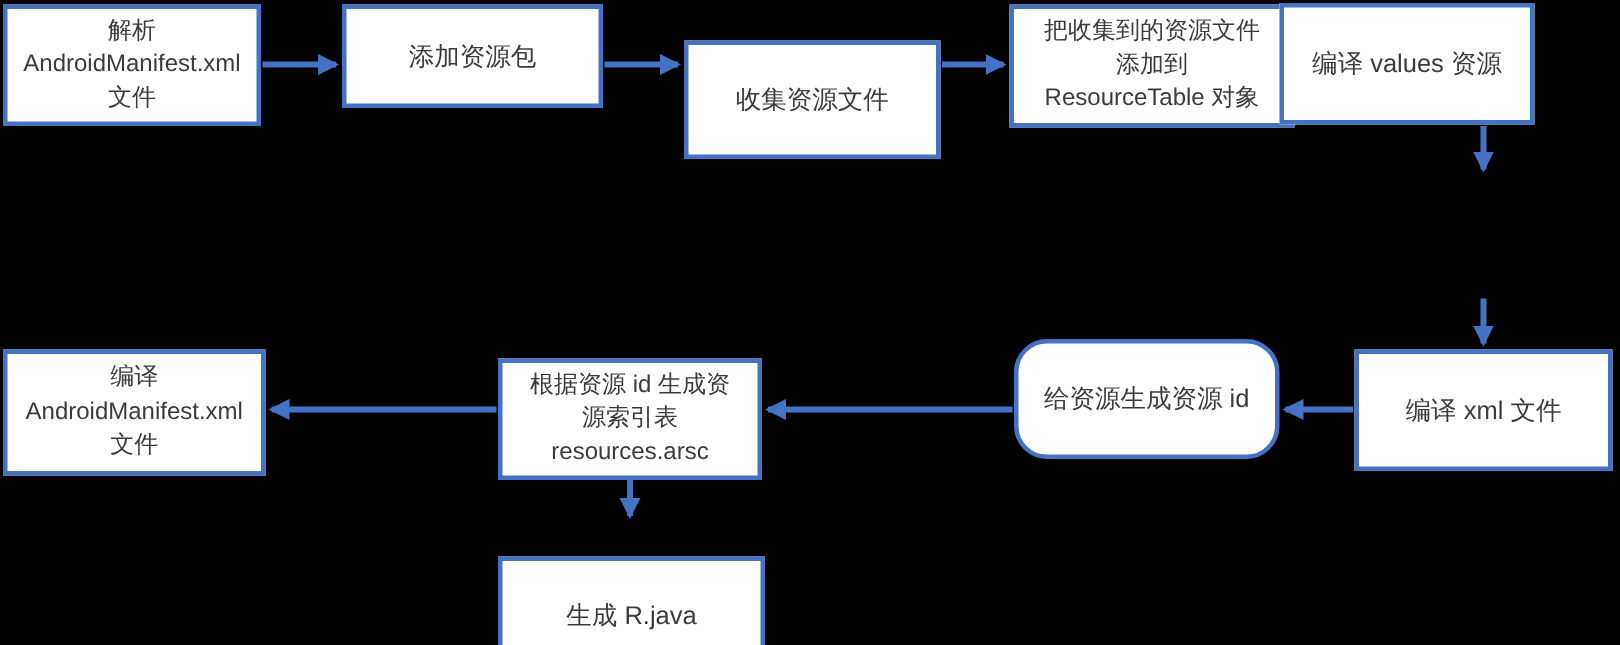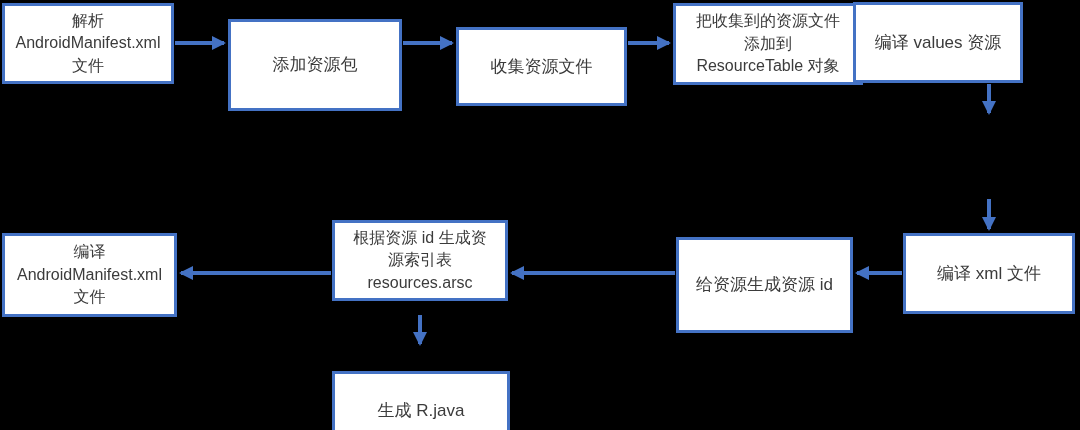--- a/index.html
+++ b/index.html
@@ -27,28 +27,28 @@
     text-align: center;
     color: #3b3b3b;
     font-size: 17px;
     line-height: 1.4;
   }
   .node .line { display: block; white-space: nowrap; }
   .fs16 { font-size: 16px; }
   .fs15 { font-size: 15px; }
 
   #n1  { left: 2px;   top: 3px;   width: 172px; height: 81px; }
-  #n2  { left: 228px; top: 3px;   width: 174px; height: 92px; margin-top: 16px; }
+  #n2  { left: 228px; top: 3px;   width: 174px; height: 69px; }
   #n3  { left: 456px; top: 3px;   width: 171px; height: 79px; margin-top: 24px; }
   #n4  { left: 673px; top: 3px;   width: 190px; height: 82px; }
   #n5  { left: 853px; top: 2px;   width: 170px; height: 81px; }
   #n6  { left: 903px; top: 117px; width: 172px; height: 81px; }
   #n7  { left: 903px; top: 233px; width: 172px; height: 81px; }
-  #n8  { left: 676px; top: 237px; width: 177px; height: 96px; }
-  #n9  { left: 332px; top: 220px; width: 176px; height: 81px; }
+  #n8  { left: 676px; top: 226px; width: 177px; height: 80px; border-radius: 22px; }
+  #n9  { left: 332px; top: 239px; width: 176px; height: 81px; }
   #n10 { left: 2px;   top: 233px; width: 175px; height: 84px; }
   #n11 { left: 332px; top: 336px; width: 178px; height: 80px; margin-top: 35px; }
 
   svg.arrows {
     position: absolute;
     left: 0; top: 0;
     width: 1080px; height: 430px;
     pointer-events: none;
   }
 </style>

